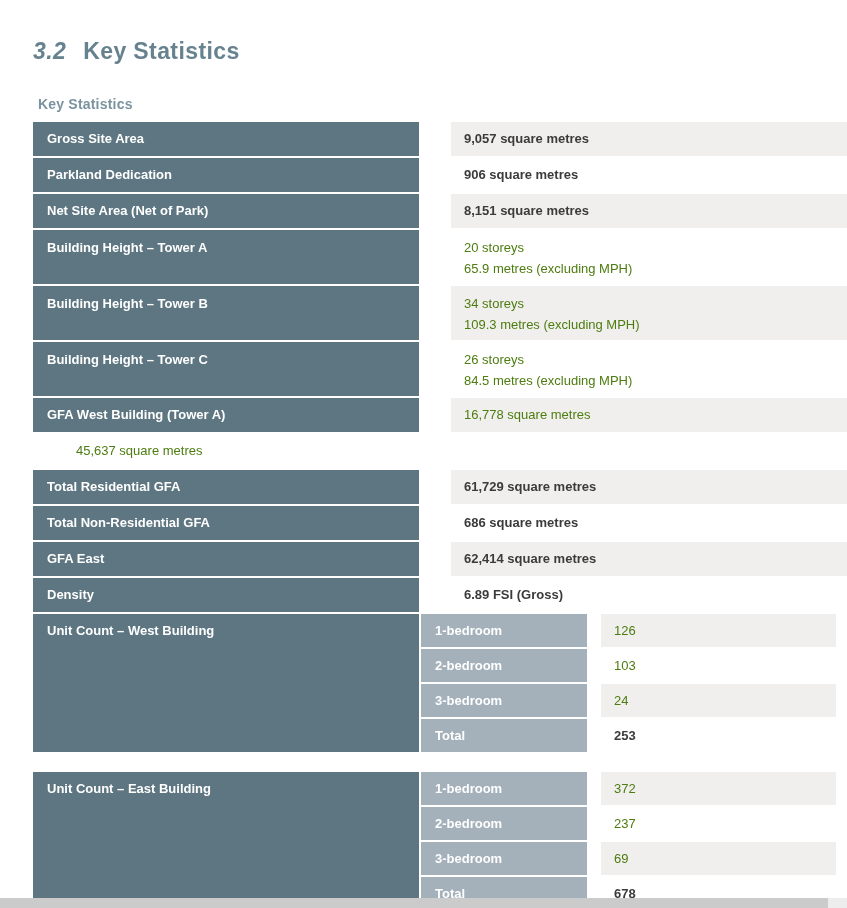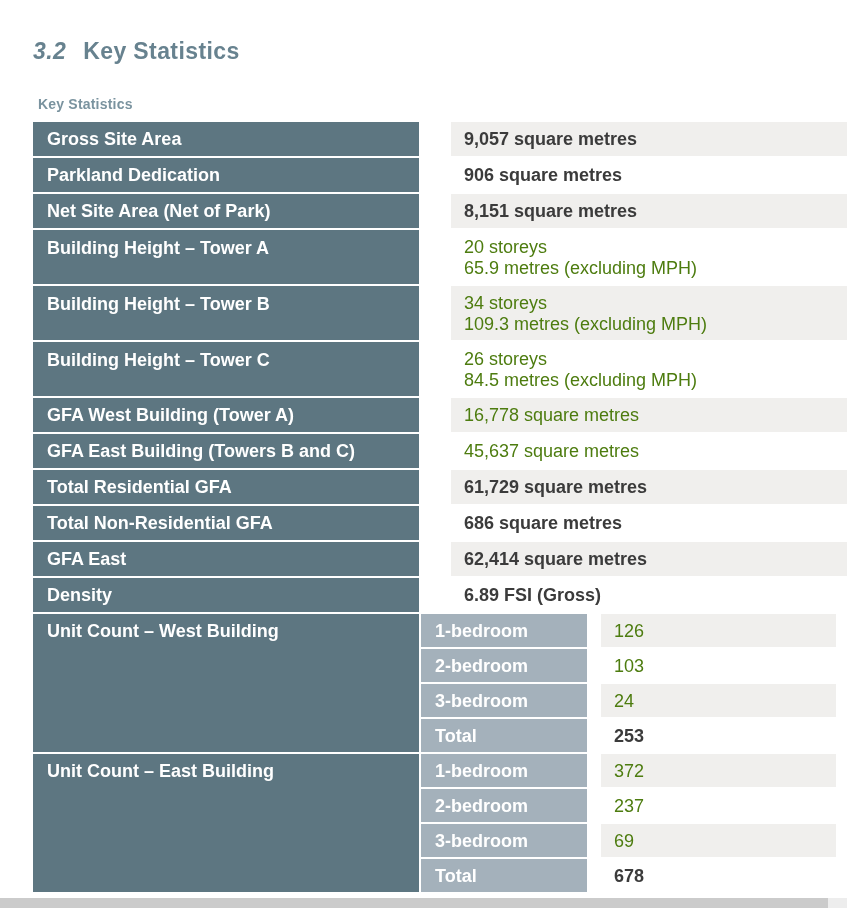--- a/index.html
+++ b/index.html
@@ -29,21 +29,21 @@
     letter-spacing: 0.2px;
     color: #7A939F;
     line-height: 16px;
   }
 
   .table { margin-top: 10px; width: 792px; }
 
   .r { display: flex; gap: 2px; margin-bottom: 2px; }
   .r:last-child { margin-bottom: 0; }
 
-  .c { font-size: 18px; line-height: 18px; }
+  .c { font-size: 13px; line-height: 18px; }
 
   .lab {
     width: 386px;
     flex: 0 0 386px;
     background: #5D7681;
     color: #ffffff;
     font-weight: 700;
     padding: 0 14px;
     display: flex;
     align-items: center;
@@ -65,21 +65,21 @@
   }
   .r.h54 .val div { line-height: 21px; padding-top: 0; }
   .r.h54 .val { padding-top: 7px; }
 
   .alt { background: #F0EFED; }
   .white { background: #ffffff; }
   .strong { color: #3B3B3B; font-weight: 700; }
   .muted { color: #4d7c0f; font-weight: 400; }
 
   
-  .r.grp { margin-bottom: 2px; }
+  .r.grp { margin-bottom: 20px; }
   .grp .lab {
     height: 138px;
     align-items: flex-start;
     padding-top: 8px;
     display: block;
   }
   .subcol { display: flex; flex-direction: column; gap: 2px; }
   .subrow { display: flex; gap: 14px; height: 33px; }
   .sublab {
     width: 166px;
@@ -165,21 +165,20 @@
         <div>84.5 metres (excluding MPH)</div>
       </div>
     </div>
 
     <div class="r h34">
       <div class="c lab">GFA West Building (Tower A)</div>
       <div class="c val alt muted">16,778 square metres</div>
     </div>
 
     <div class="r h34">
-      <div class="c lab">GFA East Building (Towers B and C)</div>
       <div class="c val white muted">45,637 square metres</div>
     </div>
 
     <div class="r h34">
       <div class="c lab">Total Residential GFA</div>
       <div class="c val alt strong">61,729 square metres</div>
     </div>
 
     <div class="r h34">
       <div class="c lab">Total Non-Residential GFA</div>

